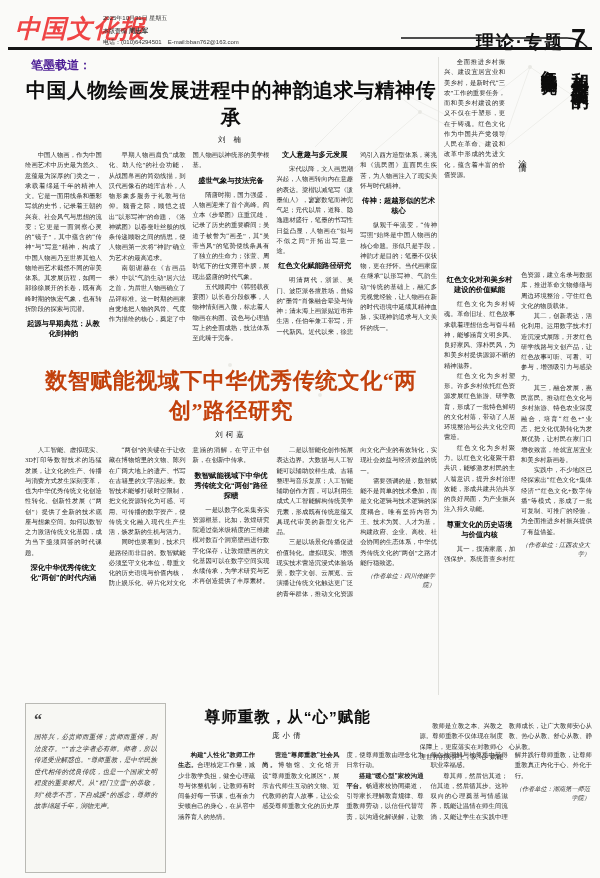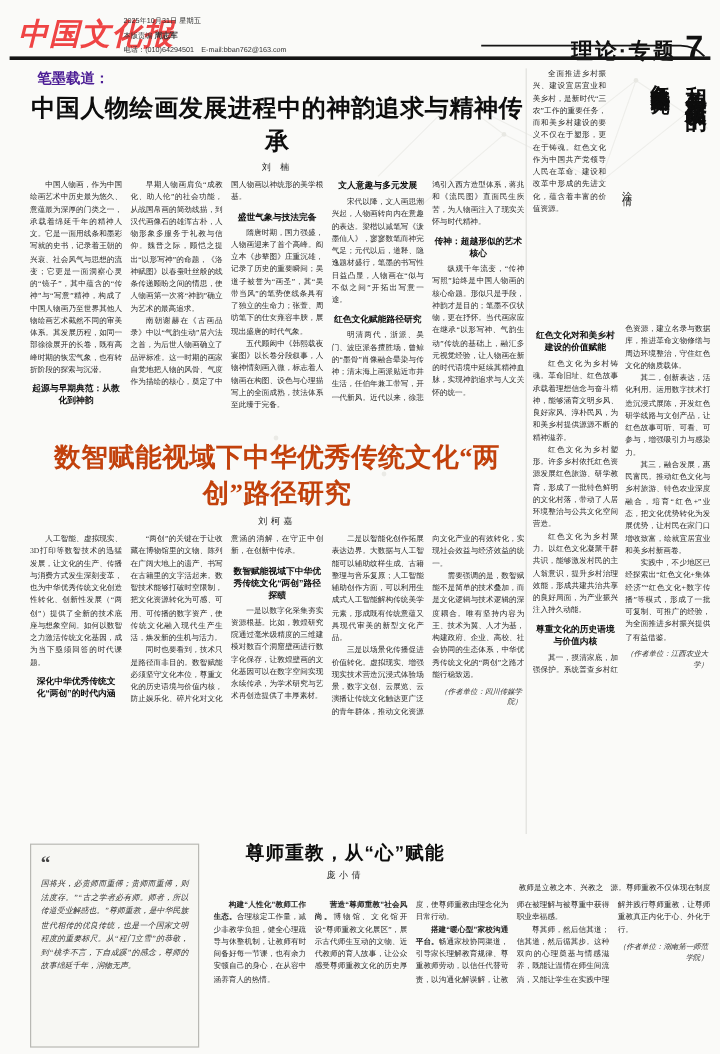--- a/index.html
+++ b/index.html
@@ -45,21 +45,21 @@
   .rrow1{display:flex;gap:6px;height:178px;margin-bottom:4px;}
   .rside{width:62px;overflow:hidden;}
   .vblock{display:flex;flex-direction:row-reverse;gap:9px;width:82px;justify-content:flex-start;
           font-family:"Liberation Sans","DejaVu Sans",sans-serif;}
   .vline{writing-mode:vertical-rl;text-orientation:upright;font-weight:bold;color:#0d0d0d;}
   .vl1{font-size:18px;letter-spacing:3px;}
   .vl2{font-size:16px;letter-spacing:1px;}
   .vauthor{writing-mode:vertical-rl;text-orientation:upright;font-size:8.5px;letter-spacing:4px;
            padding-top:96px;color:#222;font-weight:normal;}
   
-  .brow1{display:flex;gap:22px;height:46px;margin-bottom:3px;}
+  .brow1{display:flex;gap:22px;height:46px;margin-bottom:3px;align-items:center;}
   .btitle{width:56%;}
   .bintro{width:44%;overflow:hidden;}
   .qbox{position:absolute;left:25px;top:703px;width:141px;height:170px;border:1px solid #b9b9b4;
         background:#f7f7f3;padding:7px 8px;box-sizing:border-box;overflow:hidden;}
   .qmark{font-size:16px;font-weight:bold;color:#444;line-height:1;}
   .qtext{font-size:6.6px;line-height:1.75;font-style:italic;color:#333;text-align:justify;margin:2px 0 0;}
 </style>
 </head>
 <body>
 

